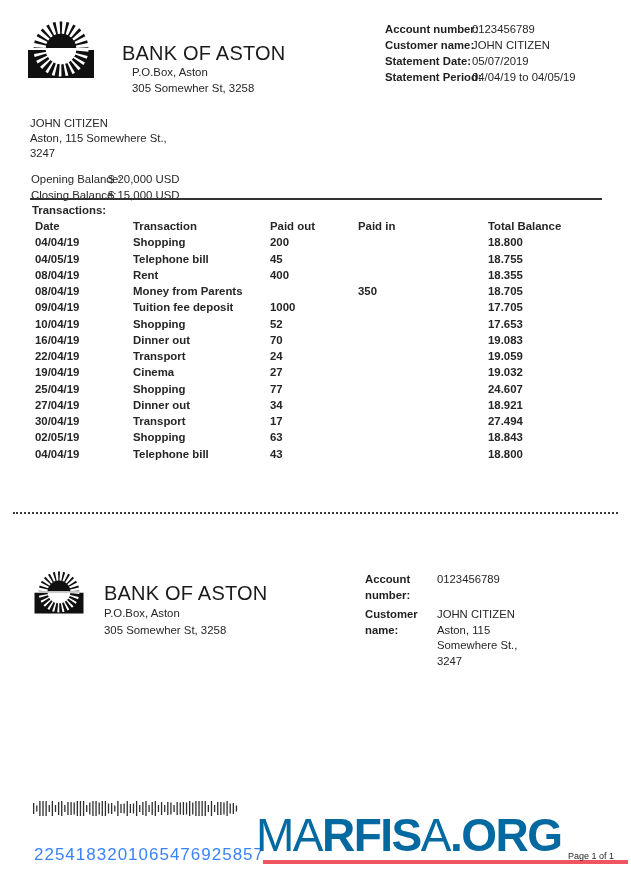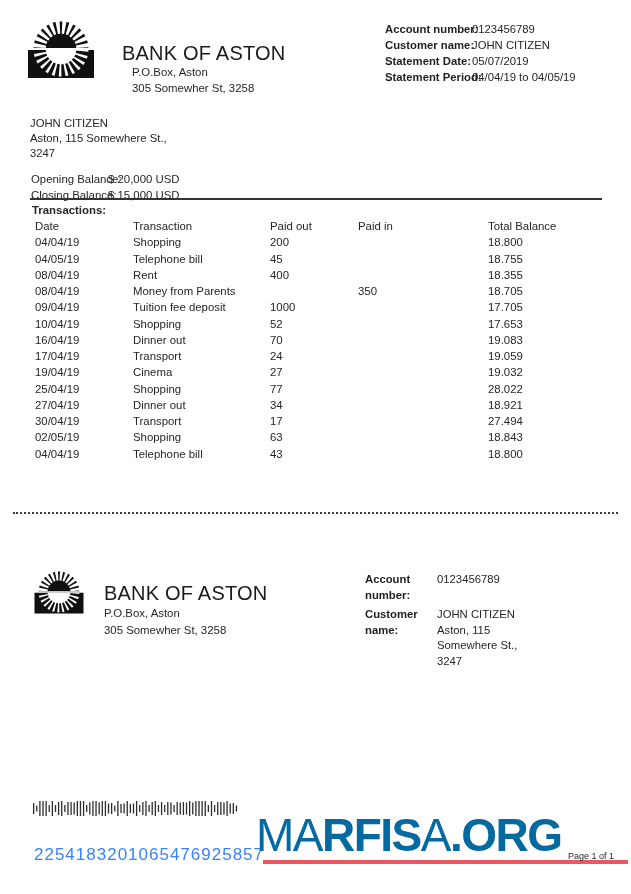--- a/index.html
+++ b/index.html
@@ -26,21 +26,21 @@
 
   
   .balances {
     left:31px; top:171px; display:grid; grid-template-columns:77px auto;
     font-size:11.4px; line-height:16.2px; white-space:nowrap;
   }
   .rule-solid { left:30px; top:198px; width:572px; border-top:2px solid #333333; }
   .tx-section-label { left:32px; top:204px; font-size:11.4px;font-weight:bold; }
 
   
-  .tx-table { left:35px; top:220px; width:567px; font-size:11.4px; }
+  .tx-table { left:35px; top:220px; width:567px; font-size:11.4px;font-weight:bold; }
   .tx-row { display:grid; grid-template-columns:98px 137px 88px 130px auto; height:16.28px; white-space:nowrap; }
 
   
   .rule-dotted { left:13px; top:512px; width:605px; border-top:2px dotted #3d3d3d; }
 
   
   .hdr2-logo { left:30px; top:566px; }
   .bank-name-2 { left:104px; top:582px; font-size:20px; letter-spacing:.2px; color:#1b1b1b; white-space:nowrap; }
   .bank-addr-2 { left:104px; top:605px; font-size:11.4px; line-height:16.5px; }
   .info-2 {
@@ -178,41 +178,41 @@
 
         <div class="tx-row">
           <span>16/04/19</span>
           <span>Dinner out</span>
           <span>70</span>
           <span></span>
           <span>19.083</span>
         </div>
 
         <div class="tx-row">
-          <span>17/04/19</span>
+          <span>22/04/19</span>
           <span>Transport</span>
           <span>24</span>
           <span></span>
           <span>19.059</span>
         </div>
 
         <div class="tx-row">
           <span>19/04/19</span>
           <span>Cinema</span>
           <span>27</span>
           <span></span>
           <span>19.032</span>
         </div>
 
         <div class="tx-row">
           <span>25/04/19</span>
           <span>Shopping</span>
           <span>77</span>
           <span></span>
-          <span>28.022</span>
+          <span>24.607</span>
         </div>
 
         <div class="tx-row">
           <span>27/04/19</span>
           <span>Dinner out</span>
           <span>34</span>
           <span></span>
           <span>18.921</span>
         </div>
 

